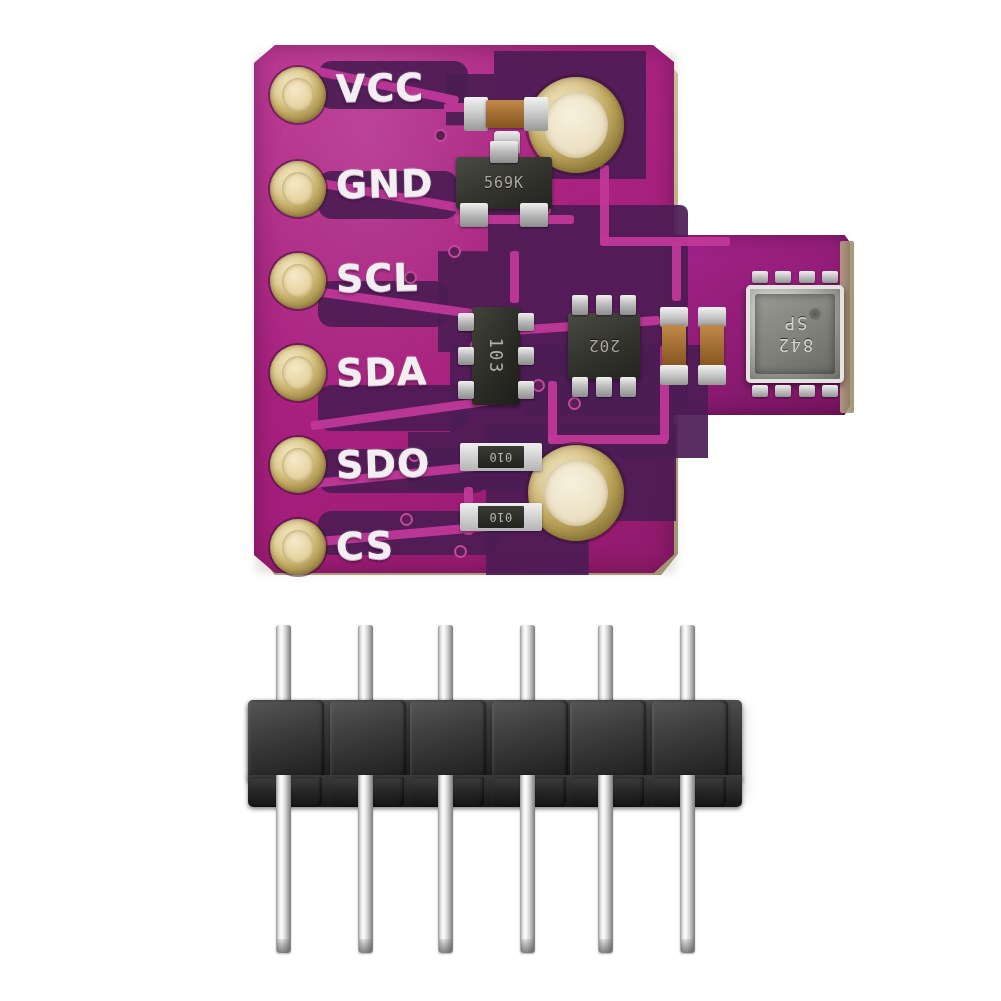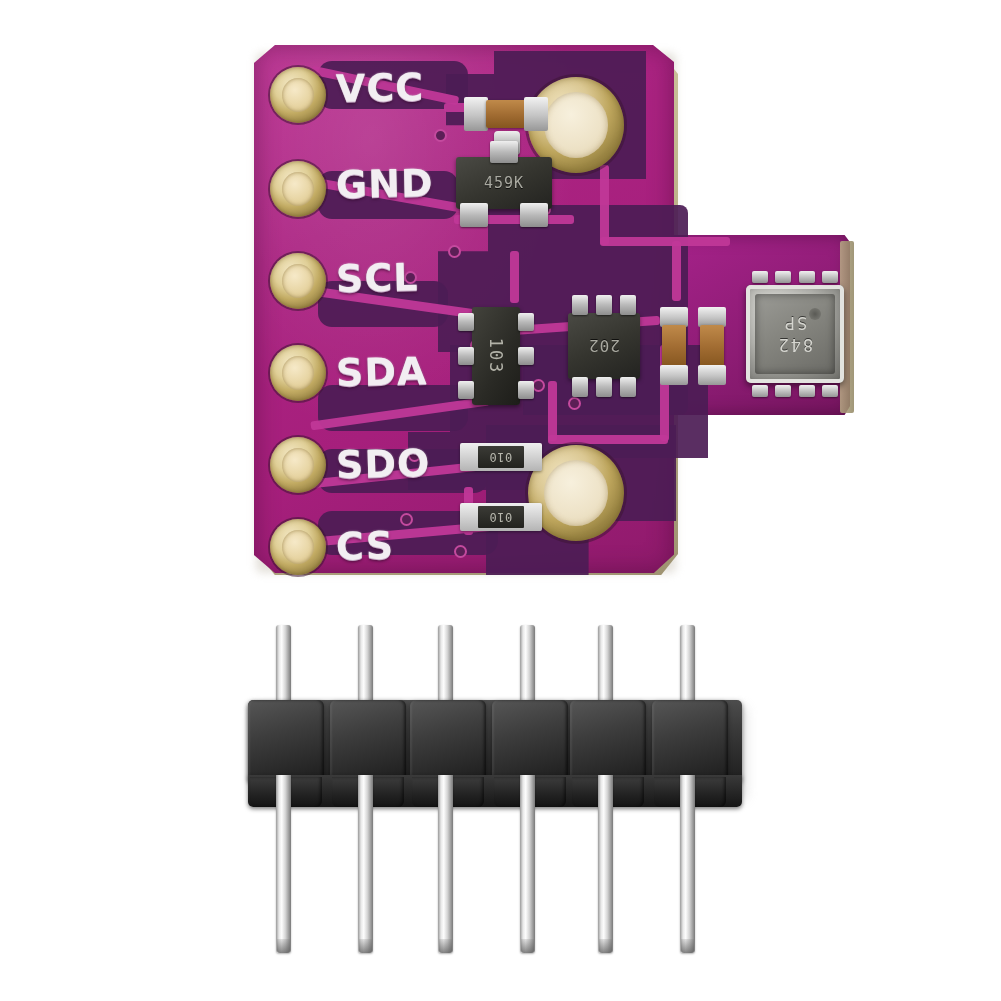--- a/index.html
+++ b/index.html
@@ -243,21 +243,21 @@
     <div class="silk" style="left:88px;top:482px;">CS</div>
 
     <div class="smd" style="left:216px;top:52px;width:84px;height:34px;">
       <div class="capterm" style="left:0;top:0;width:24px;height:34px;"></div>
       <div class="cap" style="left:22px;top:3px;width:40px;height:28px;"></div>
       <div class="capterm" style="left:60px;top:0;width:24px;height:34px;"></div>
     </div>
     <div class="lead" style="left:246px;top:86px;width:26px;height:24px;border-radius:4px;"></div>
 
     <div class="smd sot23" style="left:208px;top:112px;width:96px;height:52px;">
-      <div class="smdtxt">459K</div>
+      <div class="smdtxt">569K</div>
     </div>
     <div class="lead" style="left:212px;top:158px;width:28px;height:24px;"></div>
     <div class="lead" style="left:272px;top:158px;width:28px;height:24px;"></div>
     <div class="lead" style="left:242px;top:96px;width:28px;height:22px;"></div>
 
     <div class="smd" style="left:224px;top:262px;width:48px;height:98px;">
       <div style="position:absolute;inset:0;border-radius:3px;
                   background:linear-gradient(120deg,#43433c,#2a2a25 60%,#1d1d19);
                   box-shadow:0 2px 4px rgba(0,0,0,.45);"></div>
       <div style="position:absolute;inset:0;display:flex;align-items:center;justify-content:center;">

